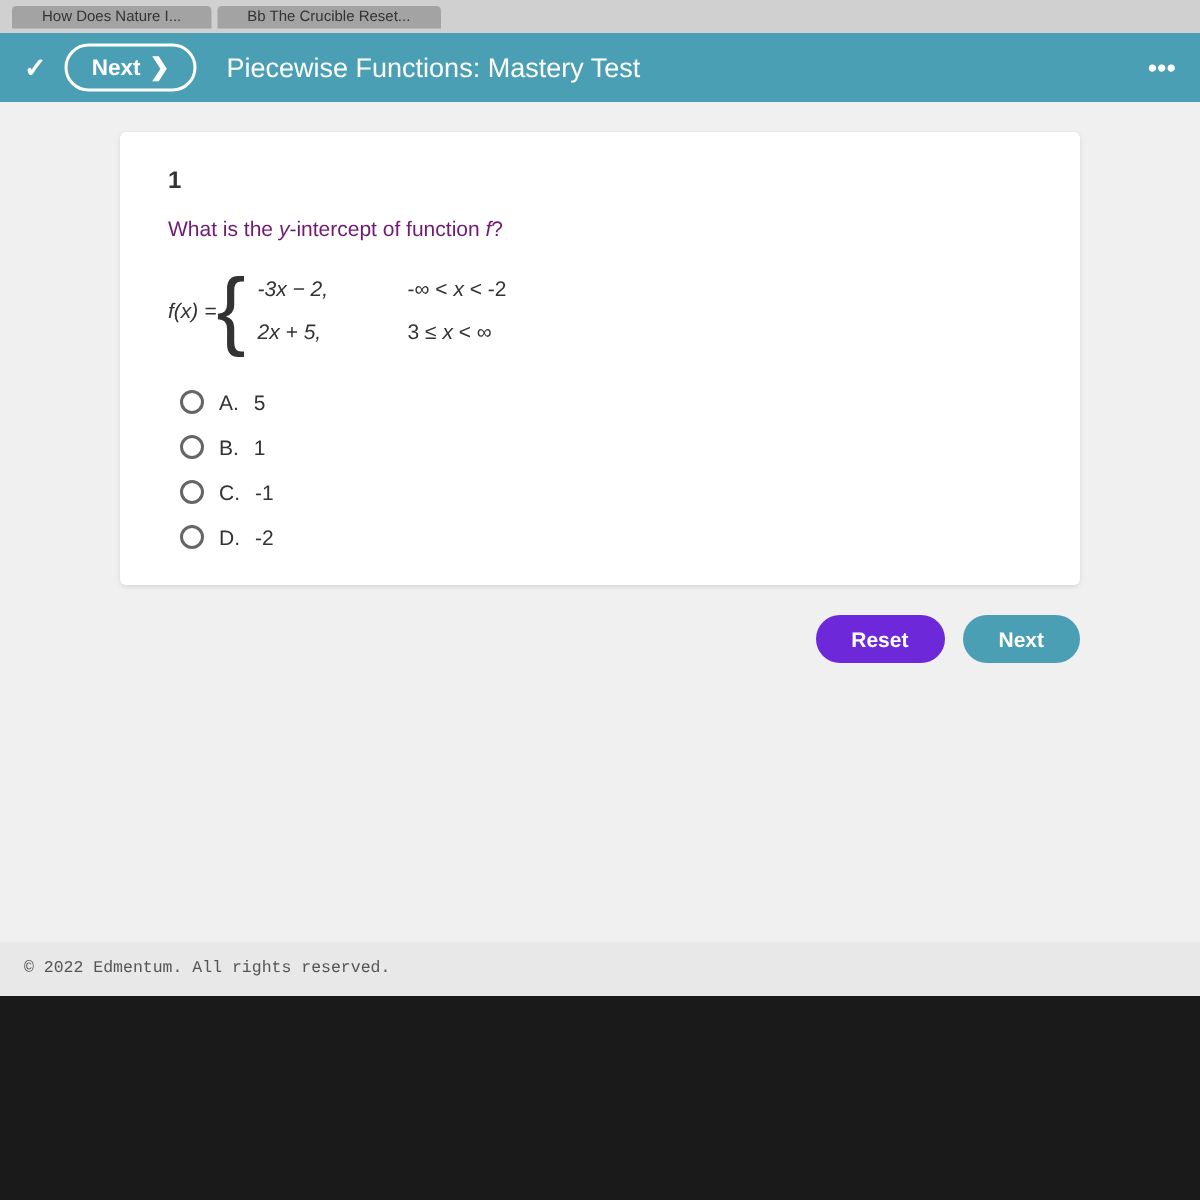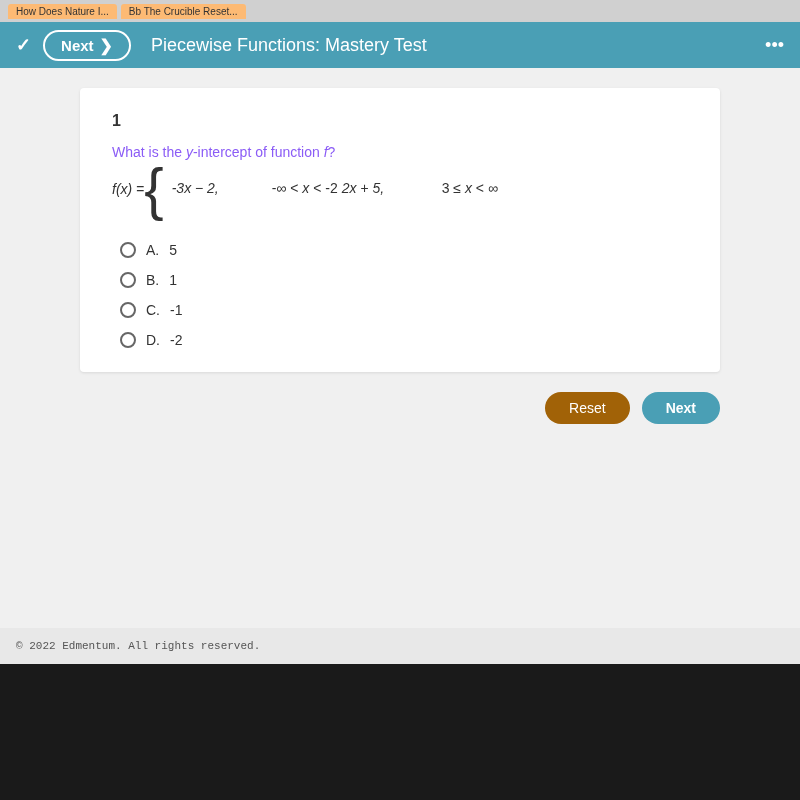--- a/index.html
+++ b/index.html
@@ -14,24 +14,24 @@
     
     .tab-bar {
       display: flex;
       background: #d0d0d0;
       height: 22px;
       align-items: center;
       padding: 0 8px;
       gap: 4px;
     }
     .tab {
-      background: #fdba74;
+      background: #a3a3a3;
       font-size: 10px;
       color: #333;
-      padding: 2px 8px;
+      padding: 2px 20px;
       border-radius: 3px 3px 0 0;
       white-space: nowrap;
       overflow: hidden;
       max-width: 160px;
       text-overflow: ellipsis;
     }
 
     
     .app-toolbar {
       display: flex;
@@ -102,21 +102,22 @@
     }
 
     .question-instruction {
       font-size: 14px;
       color: #333;
       margin-bottom: 14px;
     }
 
     .question-prompt {
       font-size: 14px;
-      color: #8b5cf6;
+      color: #701a75;
+      margin-bottom: 18px;
     }
 
     
     .piecewise-container {
       display: flex;
       align-items: center;
       margin-bottom: 24px;
       font-size: 14px;
       color: #333;
     }
@@ -131,20 +132,21 @@
     }
     .curly-brace {
       font-size: 58px;
       color: #333;
       line-height: 1;
       margin-right: 8px;
       font-weight: 100;
     }
     .piecewise-cases {
       display: flex;
+      flex-direction: column;
       gap: 4px;
     }
     .piecewise-row {
       display: flex;
       gap: 20px;
       font-size: 14px;
       line-height: 1.8;
     }
     .case-expr {
       min-width: 80px;
@@ -189,27 +191,27 @@
       display: flex;
       justify-content: flex-end;
       gap: 12px;
       margin-top: 20px;
       max-width: 640px;
       margin-left: auto;
       margin-right: auto;
       padding-right: 0;
     }
     .reset-btn {
-      background: #a16207;
+      background: #6d28d9;
       color: white;
       border: none;
       border-radius: 20px;
       padding: 8px 24px;
       font-size: 14px;
-      font-weight: 400;
+      font-weight: 700;
       cursor: pointer;
     }
     .next-btn {
       background: #4a9fb5;
       color: white;
       border: none;
       border-radius: 20px;
       padding: 8px 24px;
       font-size: 14px;
       font-weight: 600;

